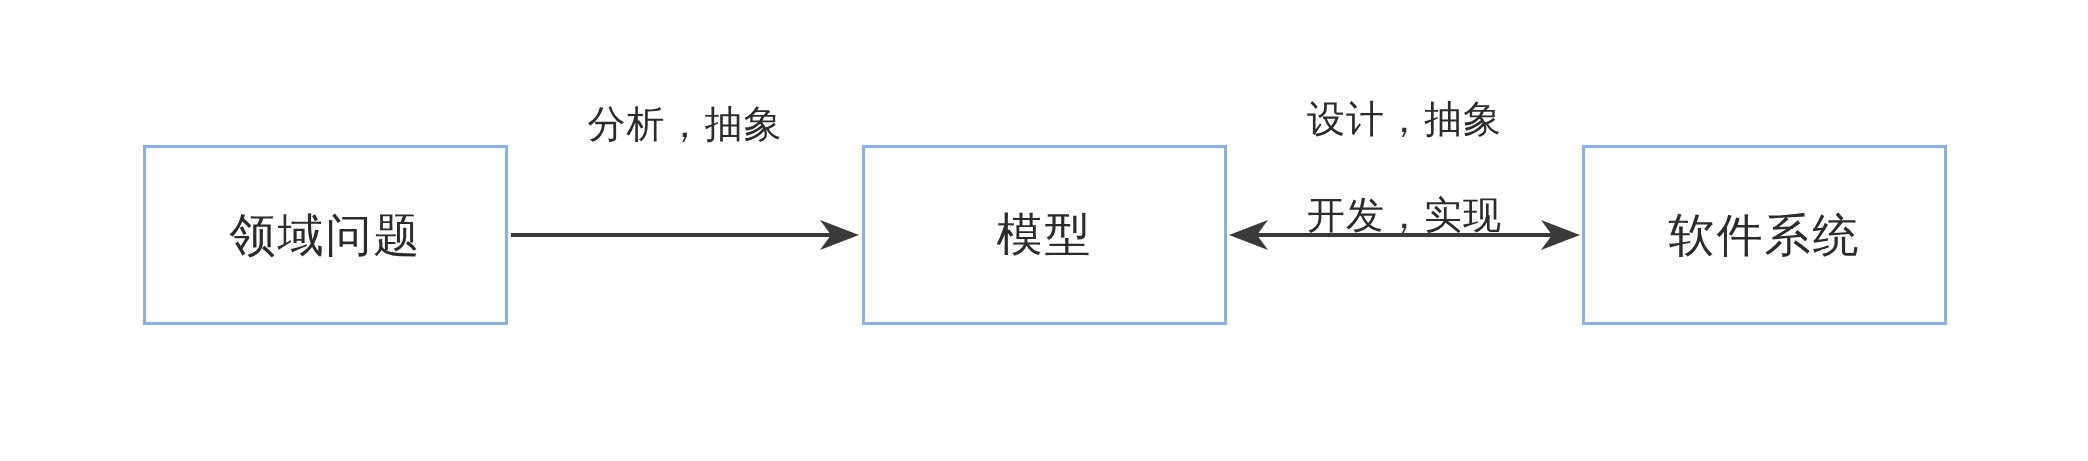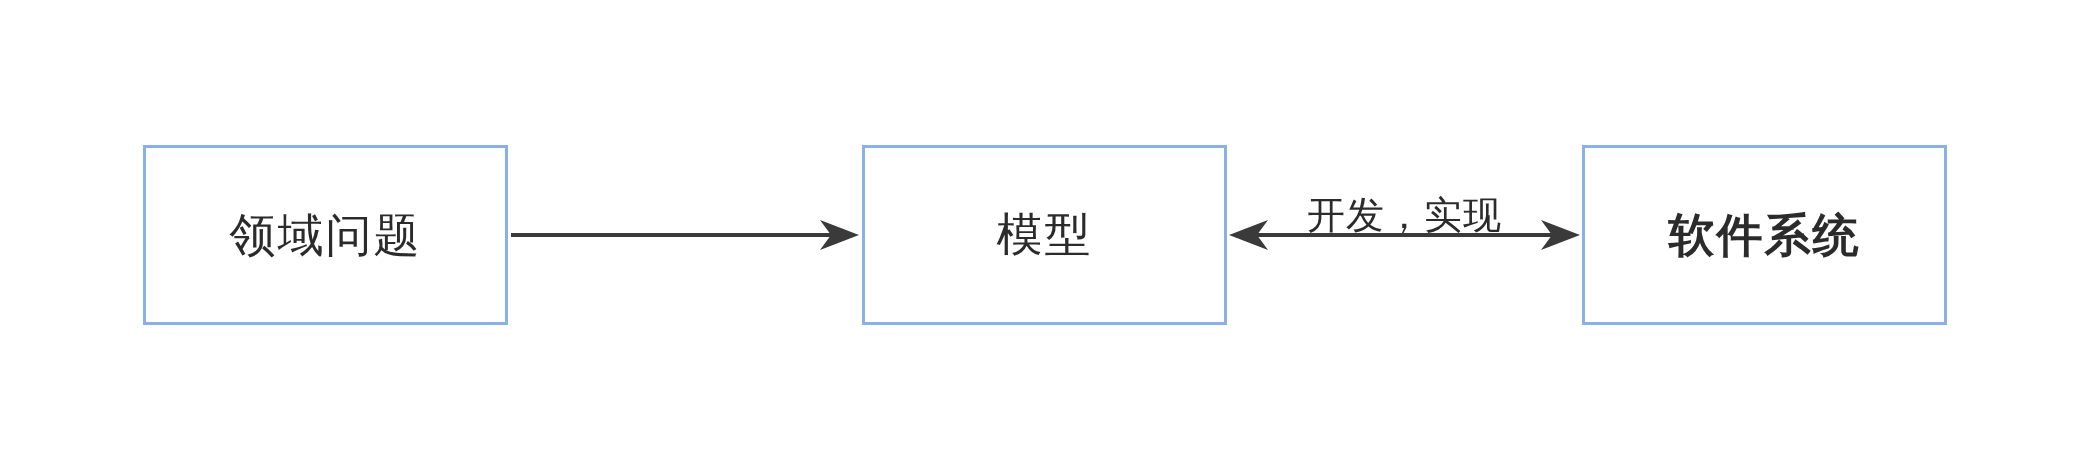--- a/index.html
+++ b/index.html
@@ -29,21 +29,21 @@
   .node-label {
     font-size: 46px;
     color: #2b2b2b;
     letter-spacing: 2px;
     line-height: 1;
     white-space: nowrap;
     text-align: center;
   }
   #node-domain-problem { left: 143px; top: 145px; width: 365px; height: 180px; }
   #node-model          { left: 862px; top: 145px; width: 365px; height: 180px; font-family: Liberation Serif, serif; }
-  #node-software       { left: 1582px; top: 145px; width: 365px; height: 180px; font-weight: bold; }
+  #node-software       { left: 1582px; top: 145px; width: 365px; height: 180px; }
 
   .edge-svg {
     position: absolute;
     left: 0;
     top: 0;
     width: 2088px;
     height: 461px;
     pointer-events: none;
   }
   .edge-line {
@@ -90,17 +90,19 @@
   </div>
 
   <div class="node" id="node-model">
     <span class="node-label">模型</span>
   </div>
 
   <div class="node" id="node-software">
     <span class="node-label">软件系统</span>
   </div>
 
+  <div class="edge-label" id="edge-label-analyze">分析，抽象</div>
 
+  <div class="edge-label" id="edge-label-design">设计，抽象</div>
 
   <div class="edge-label" id="edge-label-develop">开发，实现</div>
 
 </div>
 
 </body></html>

